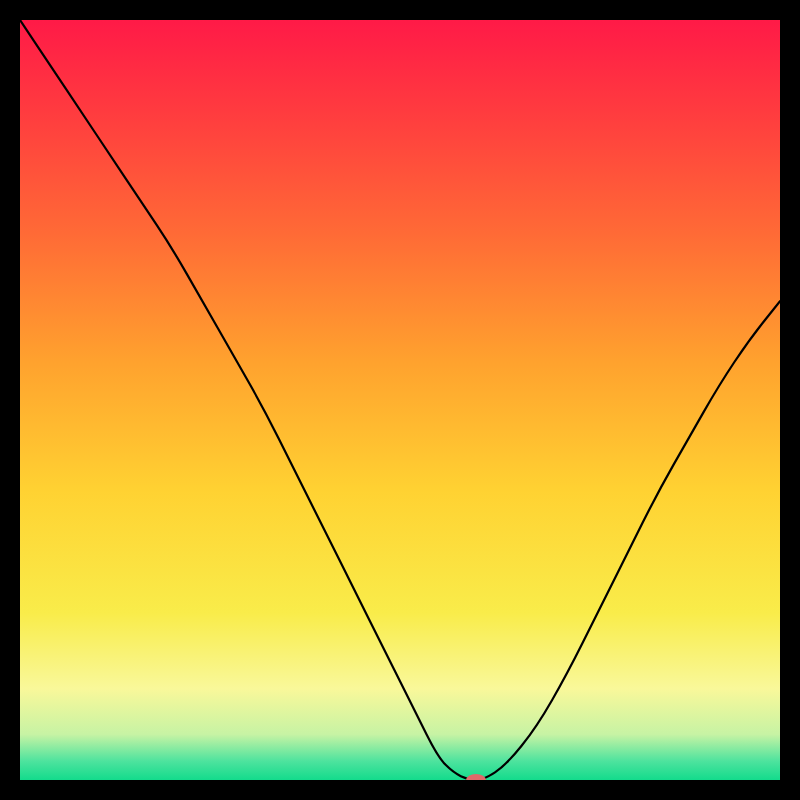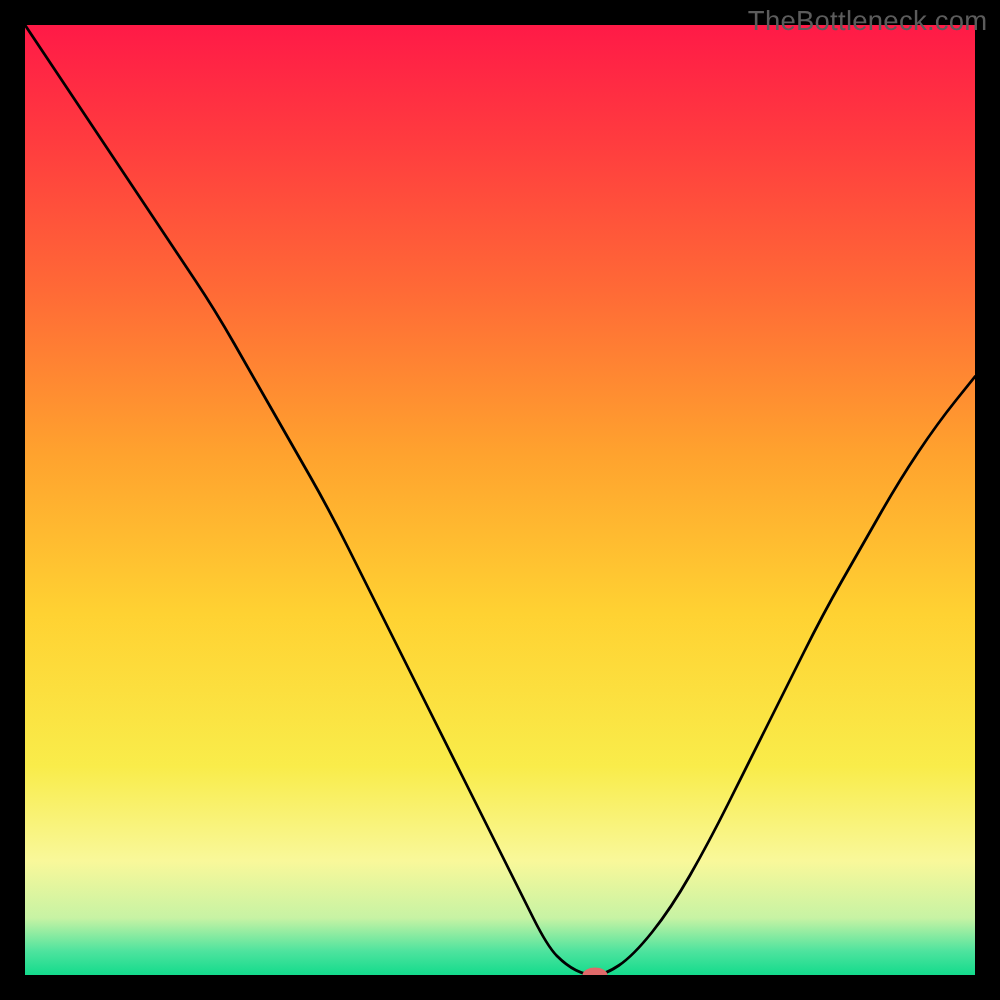--- a/index.html
+++ b/index.html
@@ -36,21 +36,20 @@
     box-sizing: border-box;
   }
   svg {
     display: block;
   }
 </style>
 </head>
 <body>
 
 <div class="outer">
-  <div class="watermark">TheBottleneck.com</div>
 
   <div class="plot-frame">
     <svg id="chart-svg" width="760" height="760" viewBox="0 0 760 760">
       <defs>
         <linearGradient id="bg-grad" x1="0" y1="0" x2="0" y2="1">
             <stop offset="0%" stop-color="#ff1a47"></stop>
             <stop offset="12%" stop-color="#ff3b3f"></stop>
             <stop offset="28.000000000000004%" stop-color="#ff6a36"></stop>
             <stop offset="45%" stop-color="#ffa22e"></stop>
             <stop offset="62%" stop-color="#ffd232"></stop>

